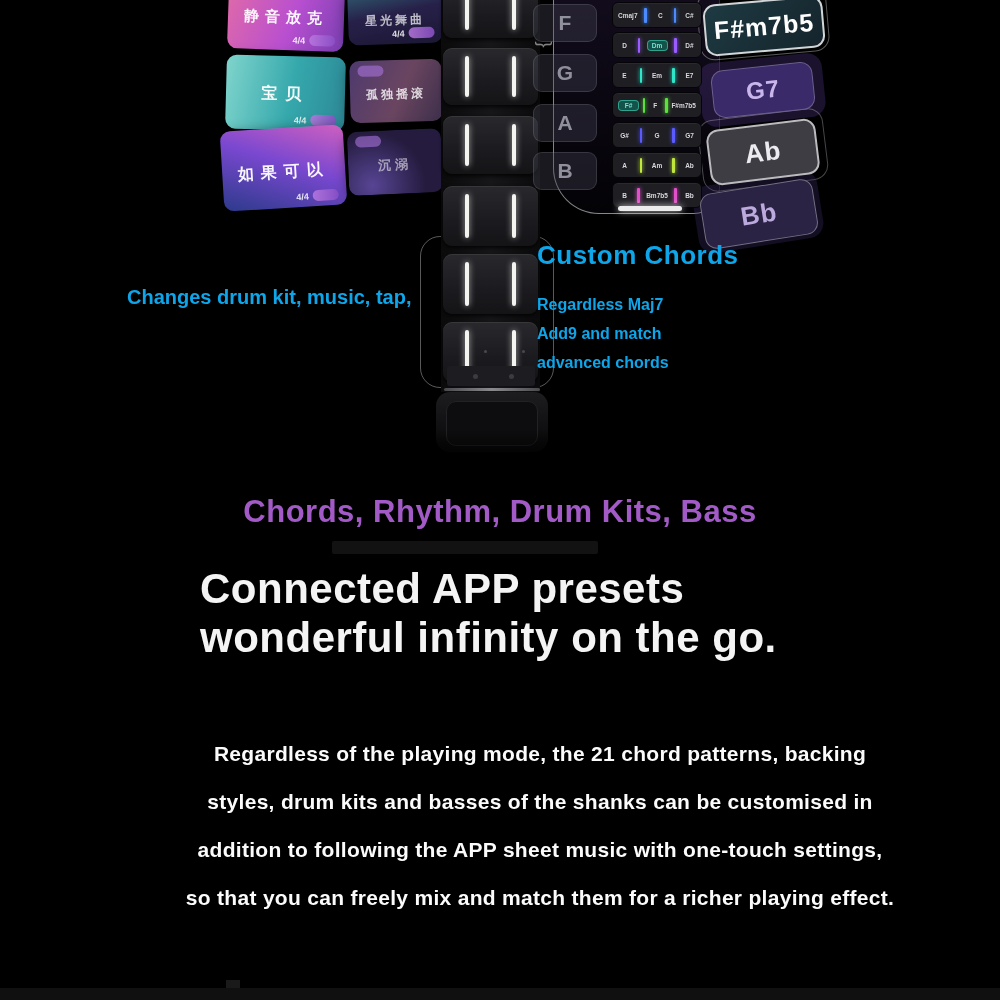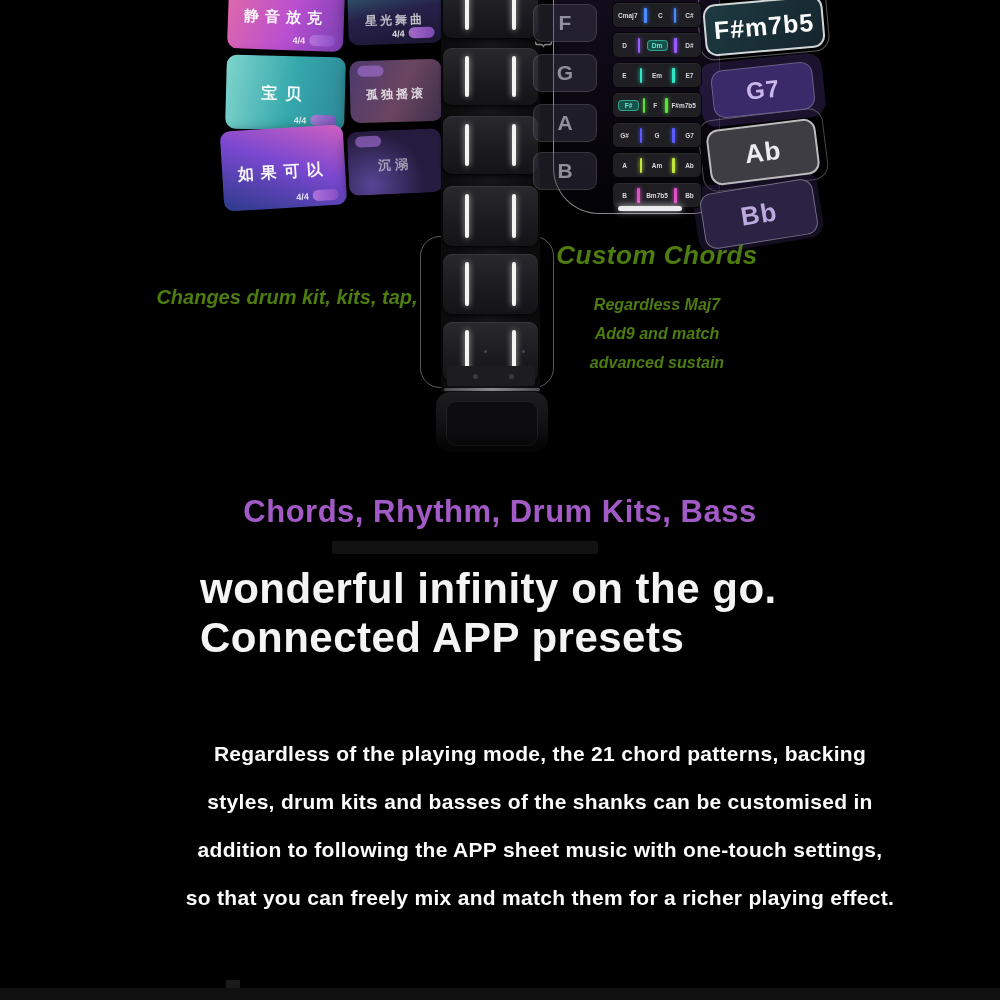--- a/index.html
+++ b/index.html
@@ -109,21 +109,21 @@
   .c1{left:704px;top:0;width:116px;height:48px;transform:rotate(-5deg);font-size:25px;color:#fff;
       background:linear-gradient(135deg,#1e3a42,#15242c);border:2px solid rgba(255,255,255,.8);}
   .c2{left:712px;top:66px;width:100px;height:46px;transform:rotate(-6deg);font-size:24px;color:#c9b6ea;
       background:#3b2a6a;border:1px solid rgba(255,255,255,.25);}
   .c3{left:708px;top:124px;width:106px;height:52px;transform:rotate(-7deg);font-size:26px;color:#ececf0;
       background:#3e3d44;border:2px solid rgba(255,255,255,.65);}
   .c4{left:702px;top:186px;width:112px;height:54px;transform:rotate(-9deg);font-size:26px;color:#bcaade;
       background:#2a2344;border:1px solid rgba(255,255,255,.35);}
 
   
-  .caption{position:absolute;text-align:center;color:#4d7c0f;z-index:5;font-style:italic;}
+  .caption{position:absolute;color:#0ea5e9;z-index:5;}
   .cap-left{left:127px;top:268px;width:320px;}
   .cap-left .cap-head{font-size:27px;font-weight:bold;letter-spacing:.5px;}
   .cap-left .cap-line{font-size:20px;font-weight:bold;line-height:33px;}
   .cap-left .cap-sub{margin-top:13px;}
   .cap-right{left:537px;top:240px;width:240px;}
   .cap-right .cap-head{font-size:26px;font-weight:bold;letter-spacing:.5px;}
   .cap-right .cap-line{font-size:16px;font-weight:bold;line-height:29px;}
   .cap-right .cap-sub{margin-top:19px;}
 
   
@@ -289,37 +289,37 @@
   <div class="ghost g2"></div>
   <div class="ghost g3"></div>
   <div class="ghost g4"></div>
   <div class="chip c1">F#m7b5</div>
   <div class="chip c2">G7</div>
   <div class="chip c3">Ab</div>
   <div class="chip c4">Bb</div>
 
   <div class="caption cap-left">
     <div class="cap-sub">
-      <div class="cap-line">Changes drum kit, kits, tap,</div>
+      <div class="cap-line">Changes drum kit, music, tap,</div>
     </div>
   </div>
   <div class="caption cap-right">
     <div class="cap-head">Custom Chords</div>
     <div class="cap-sub">
       <div class="cap-line">Regardless Maj7</div>
       <div class="cap-line">Add9 and match</div>
-      <div class="cap-line">advanced sustain</div>
+      <div class="cap-line">advanced chords</div>
     </div>
   </div>
 
   <div class="accent-heading">Chords, Rhythm, Drum Kits, Bass</div>
   <div class="artifact"></div>
   <div class="main-heading">
+    <div>Connected APP presets</div>
     <div>wonderful infinity on the go.</div>
-    <div>Connected APP presets</div>
   </div>
   <div class="body-text">
     <div>Regardless of the playing mode, the 21 chord patterns, backing</div>
     <div>styles, drum kits and basses of the shanks can be customised in</div>
     <div>addition to following the APP sheet music with one-touch settings,</div>
     <div>so that you can freely mix and match them for a richer playing effect.</div>
   </div>
 
   <div class="bottom-chip"></div>
   <div class="bottom-strip"></div>

